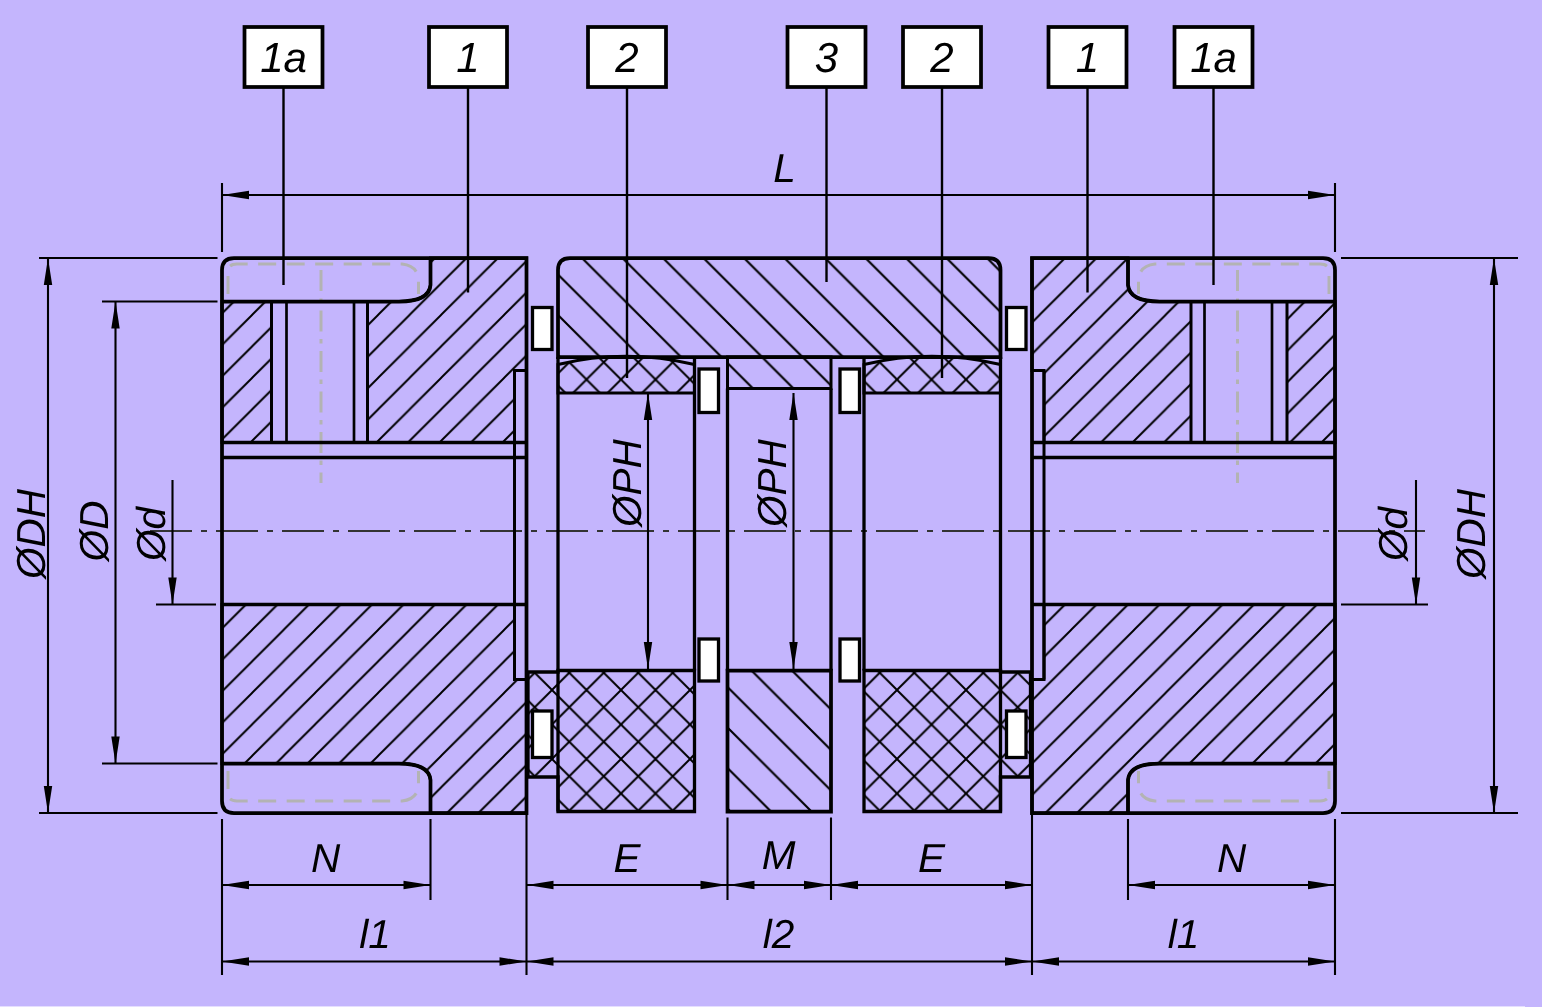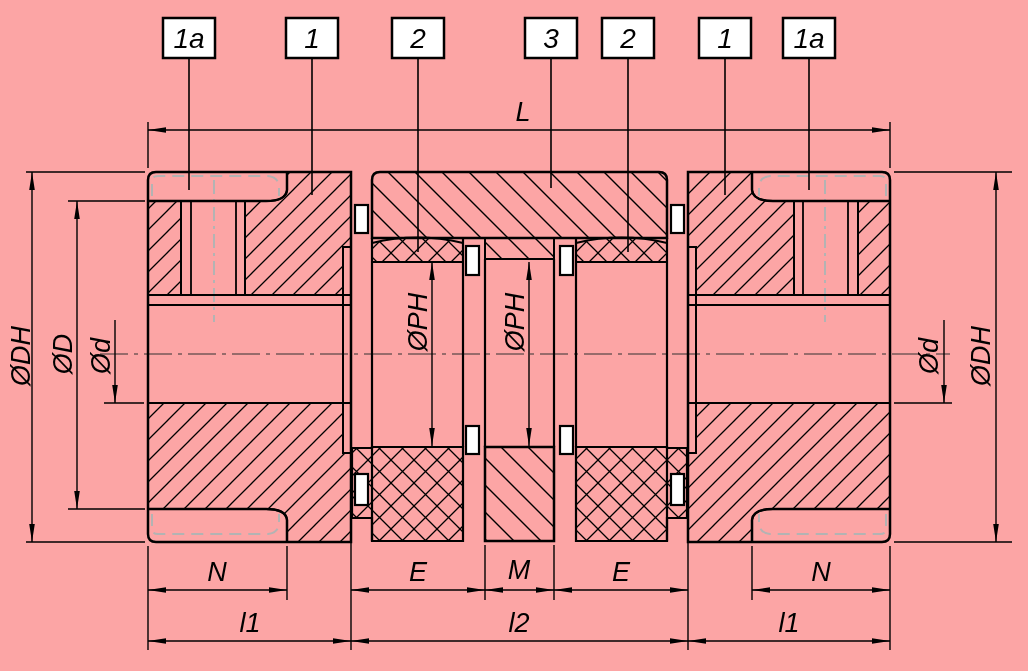--- a/index.html
+++ b/index.html
@@ -1,16 +1,16 @@
 <!DOCTYPE html>
 <html><head>
 <meta charset="utf-8">
 <style>
   html,body{margin:0;padding:0;background:#fff;}
-  .stage{width:1028px;height:671px;position:relative;background:#fca5a5;overflow:hidden;}
+  .stage{width:1028px;height:671px;position:relative;background:#c4b5fd;overflow:hidden;}
   svg{display:block;}
   text{font-family:"Liberation Sans","DejaVu Sans",sans-serif;font-style:italic;fill:#000;}
   .callout-text{font-size:28px;}
   .dim-text{font-size:27px;}
   .outline{stroke:#000;stroke-width:2.5;fill:none;}
   .thin{stroke:#000;stroke-width:1.8;fill:none;}
   .dimline{stroke:#000;stroke-width:1.4;fill:none;}
   .extline{stroke:#000;stroke-width:1.4;fill:none;}
   .leader{stroke:#000;stroke-width:1.6;fill:none;}
   .grayline{stroke:#b3b3b3;stroke-width:2;fill:none;}

